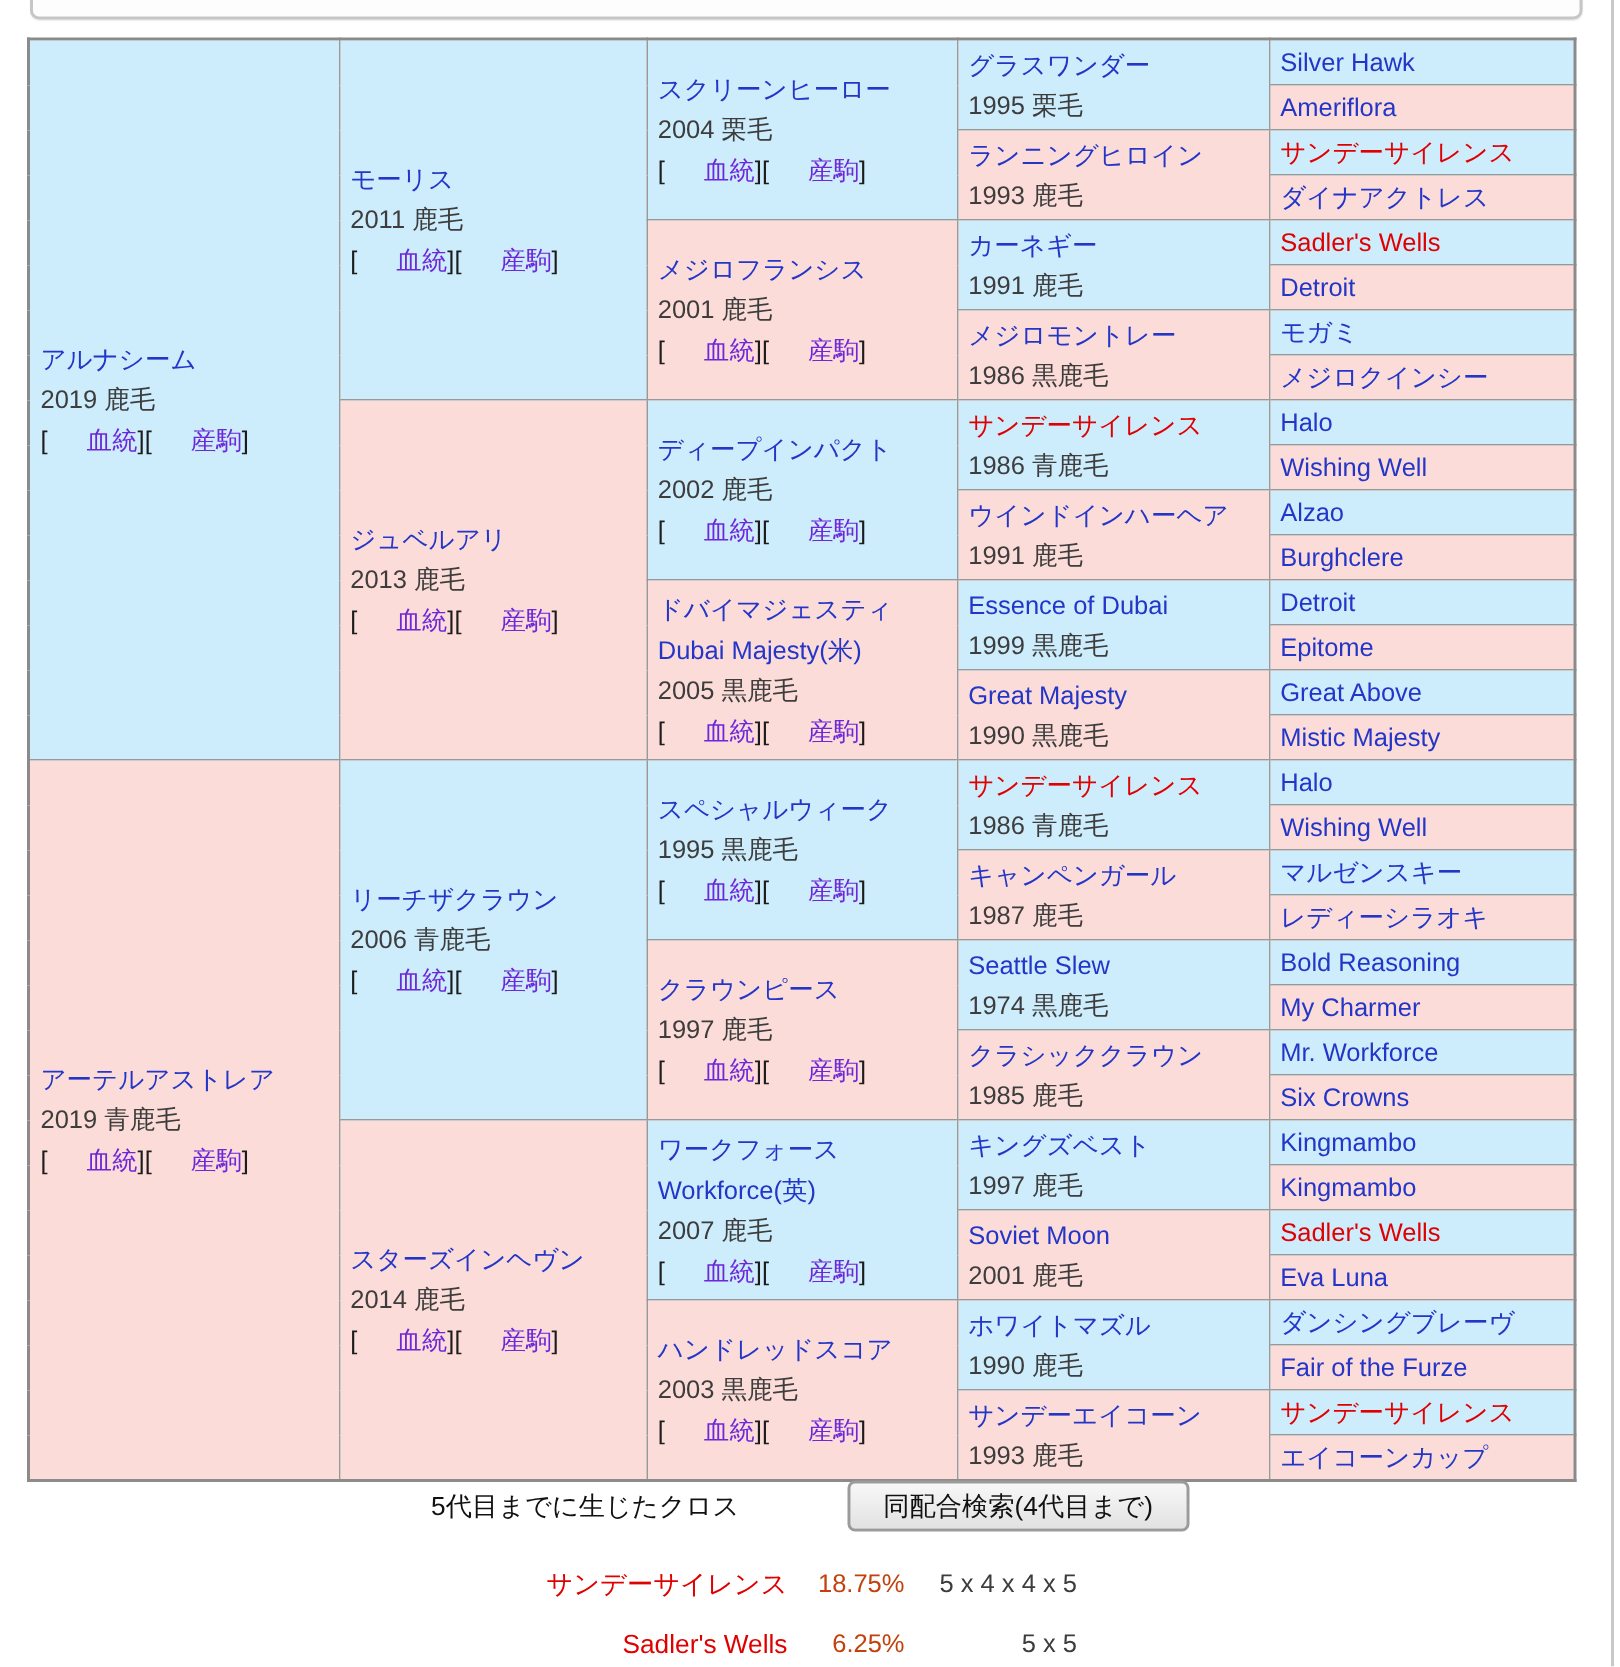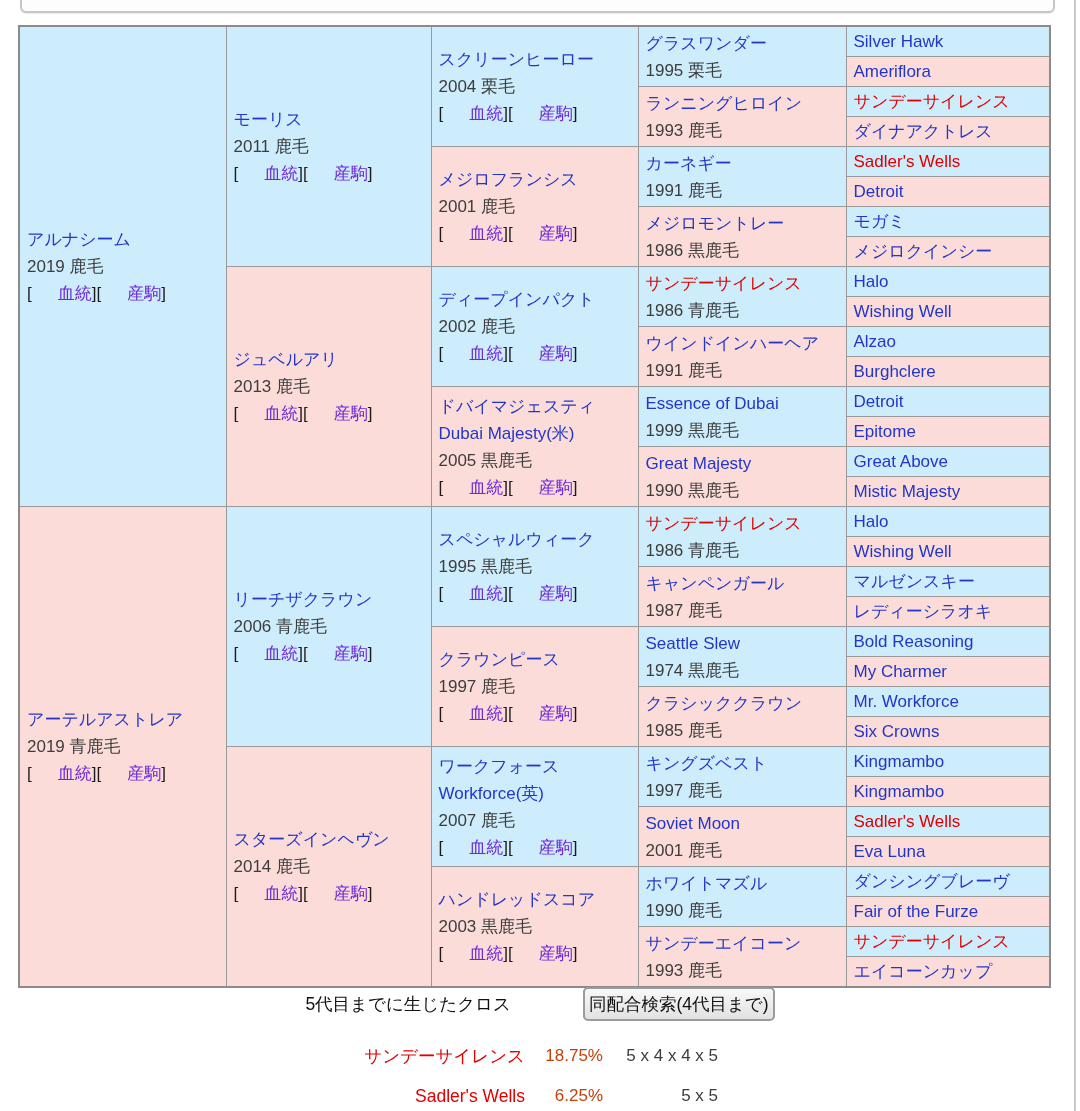--- a/index.html
+++ b/index.html
@@ -39,21 +39,21 @@
   .tools a{color:#6d28d9;text-decoration:none;cursor:pointer;margin-left:26px;}
   .crossbar{
     position:absolute;top:985px;left:0;width:1080px;height:38px;
     display:flex;justify-content:center;align-items:center;gap:30px;
   }
   .crosslabel{font-size:17.5px;color:#111111}
   button.search{
     font-size:17.5px;color:#111111;font-family:inherit;
     background:linear-gradient(#f8f8f8,#e2e2e2);
     border:2px solid #9b9b9b;border-radius:5px;
-    padding:3px 4px;cursor:pointer;margin-left:42px;
+    padding:3px 22px;cursor:pointer;margin-left:42px;
   }
   .crosses{position:absolute;left:305px;top:1036px;}
   .crossrow{display:flex;align-items:center;height:40px;}
   .cname{width:220px;text-align:right;color:#e00000;font-size:17.5px;}
   .cpct{width:78px;text-align:right;color:#c2410c;font-size:17px;}
   .cpat{width:115px;text-align:right;color:#3d3d3d;font-size:17px;}
 </style>
 </head>
 <body>
 

